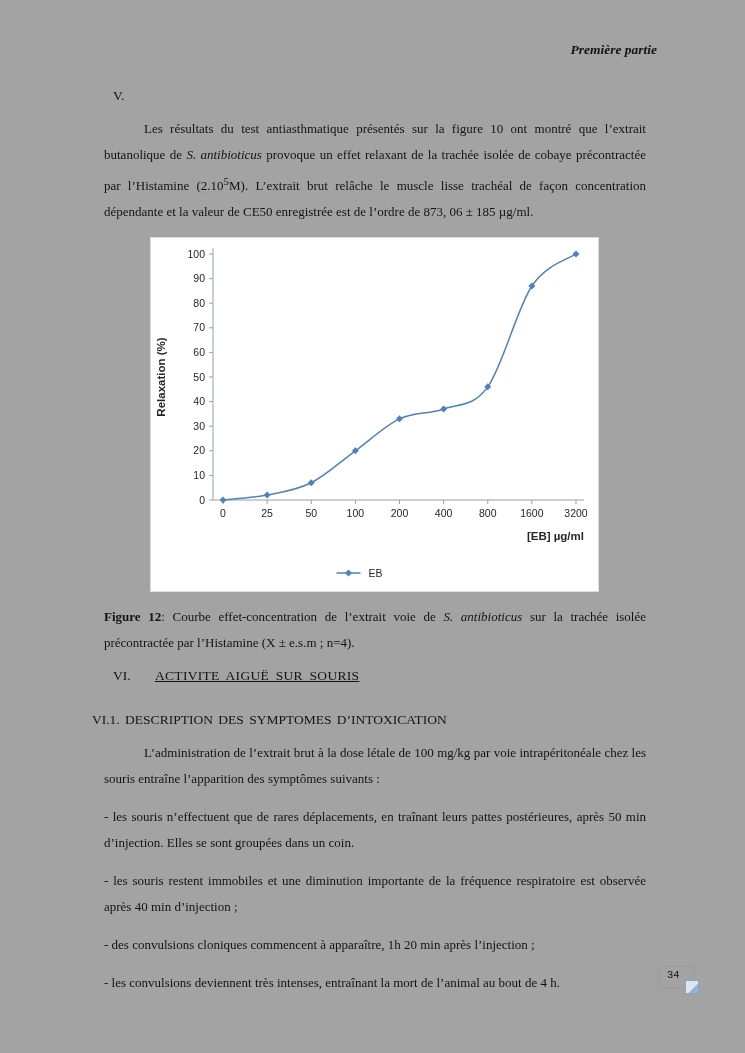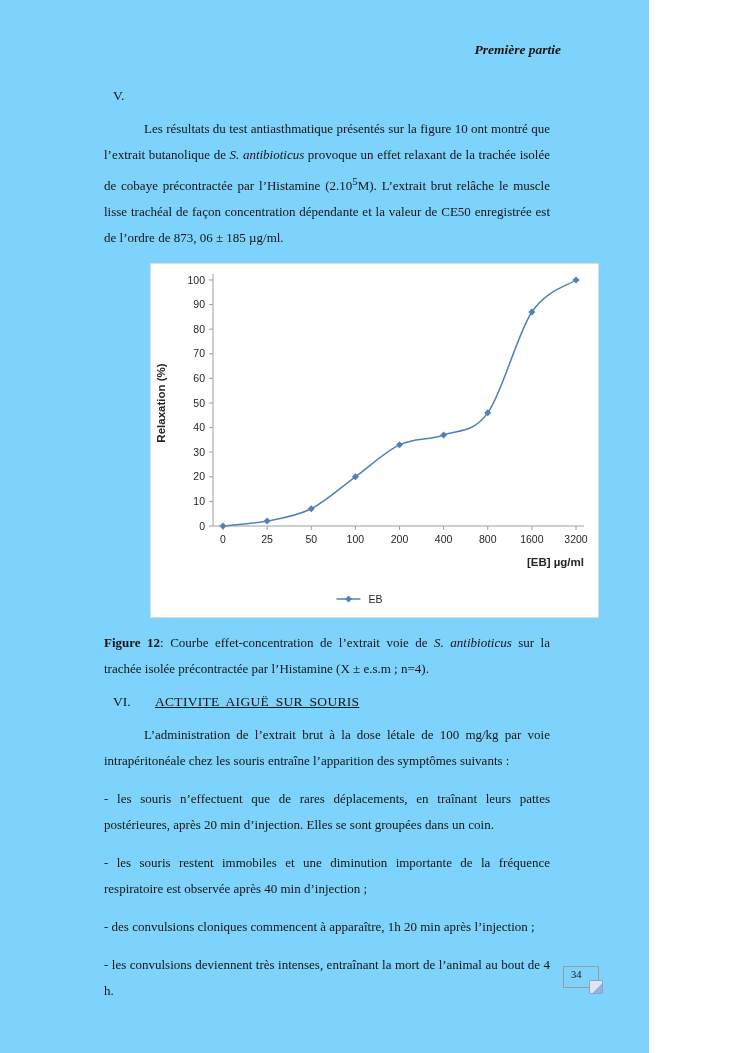--- a/index.html
+++ b/index.html
@@ -1,34 +1,34 @@
 <!DOCTYPE html>
 <html><head>
 <meta charset="utf-8">
 <style>
   *{box-sizing:border-box}
   html,body{margin:0;padding:0;background:#ffffff}
-  .page{position:relative;width:649px;height:1053px;background:#7dd3fc;
+  .page{position:relative;width:745px;height:1053px;background:#a3a3a3;
         font-family:"Liberation Serif",serif;font-size:13px;color:#141414;overflow:hidden}
   .header-right{position:absolute;top:42px;right:88px;font-weight:bold;font-style:italic;font-size:13.5px}
   .content{padding:88px 87px 0 92px}
   .sec-heading{display:flex;margin:0 0 8px 21px;font-size:13.5px}
   .sec-heading .num{width:42px;flex:0 0 42px}
   .sec-heading .title{text-decoration:underline;word-spacing:3px;letter-spacing:.3px}
   p.body{margin:12px;text-align:justify;line-height:26px}
   .indent{text-indent:40px}
   .chart-box{width:449px;height:355px;margin:12px 0 0 58px;border:1px solid #dcdcdc;background:#fff}
   .chart-box svg{width:100%;height:100%;display:block}
   .caption{margin-top:12px;text-align:justify;line-height:27px}
   .sec6{}
   .subsec{margin:28px 0 0 0;font-size:13.5px;word-spacing:2px}
   .para2{margin-top:10px}
   .list-item{margin-left:11px;text-align:justify;line-height:26px}
   .pageno{position:absolute;top:966px;right:50px;width:36px;height:22px;border:1px solid #9b9b9b;
-          font-family:Liberation Serif, serif;font-size:10.5px;padding:2px 0 4px 7px}
+          font-family:Liberation Mono, monospace;font-size:10.5px;padding:2px 0 4px 7px}
   .fold{position:absolute;right:-5px;bottom:-7px;width:14px;height:14px;border:1px solid #8aa6c6;border-radius:1px;
         background:linear-gradient(315deg,#95b3d7 0 38%,#dce6f1 38% 100%)}
   .tick{font-family:"Liberation Sans",sans-serif;font-size:10.5px;fill:#262626}
   .axis-label{font-family:"Liberation Sans",sans-serif;font-size:11.5px;font-weight:bold;fill:#262626}
 </style>
 </head>
 <body>
 
 <div class="page">
 
@@ -104,25 +104,26 @@
         </svg>
     </div>
 
     <p class="body caption"><span style="font-weight: bold;">Figure 12</span><span>: Courbe effet-concentration de l’extrait voie de </span><span style="font-style: italic;">S. antibioticus</span><span> sur la trachée isolée précontractée par l’Histamine (X ± e.s.m ; n=4).</span></p>
 
     <div class="sec-heading sec6">
       <span class="num">VI.</span>
       <span class="title">ACTIVITE AIGUË SUR SOURIS</span>
     </div>
 
+    <div class="subsec">VI.1. DESCRIPTION DES SYMPTOMES D’INTOXICATION</div>
 
     <p class="body indent para2">L’administration de l’extrait brut à la dose létale de 100 mg/kg par voie intrapéritonéale chez les souris entraîne l’apparition des symptômes suivants :</p>
 
     <div>
-      <p class="body list-item">- les souris n’effectuent que de rares déplacements, en traînant leurs pattes postérieures, après 20 min d’injection. Elles se sont groupées dans un coin.</p>
+      <p class="body list-item">- les souris n’effectuent que de rares déplacements, en traînant leurs pattes postérieures, après 50 min d’injection. Elles se sont groupées dans un coin.</p>
       <p class="body list-item">- les souris restent immobiles et une diminution importante de la fréquence respiratoire est observée après 40 min d’injection ;</p>
       <p class="body list-item">- des convulsions cloniques commencent à apparaître, 1h 20 min après l’injection ;</p>
       <p class="body list-item">- les convulsions deviennent très intenses, entraînant la mort de l’animal au bout de 4 h.</p>
     </div>
 
   </div>
 
   <div class="pageno">
     <span>34</span>
     <span class="fold"></span>

